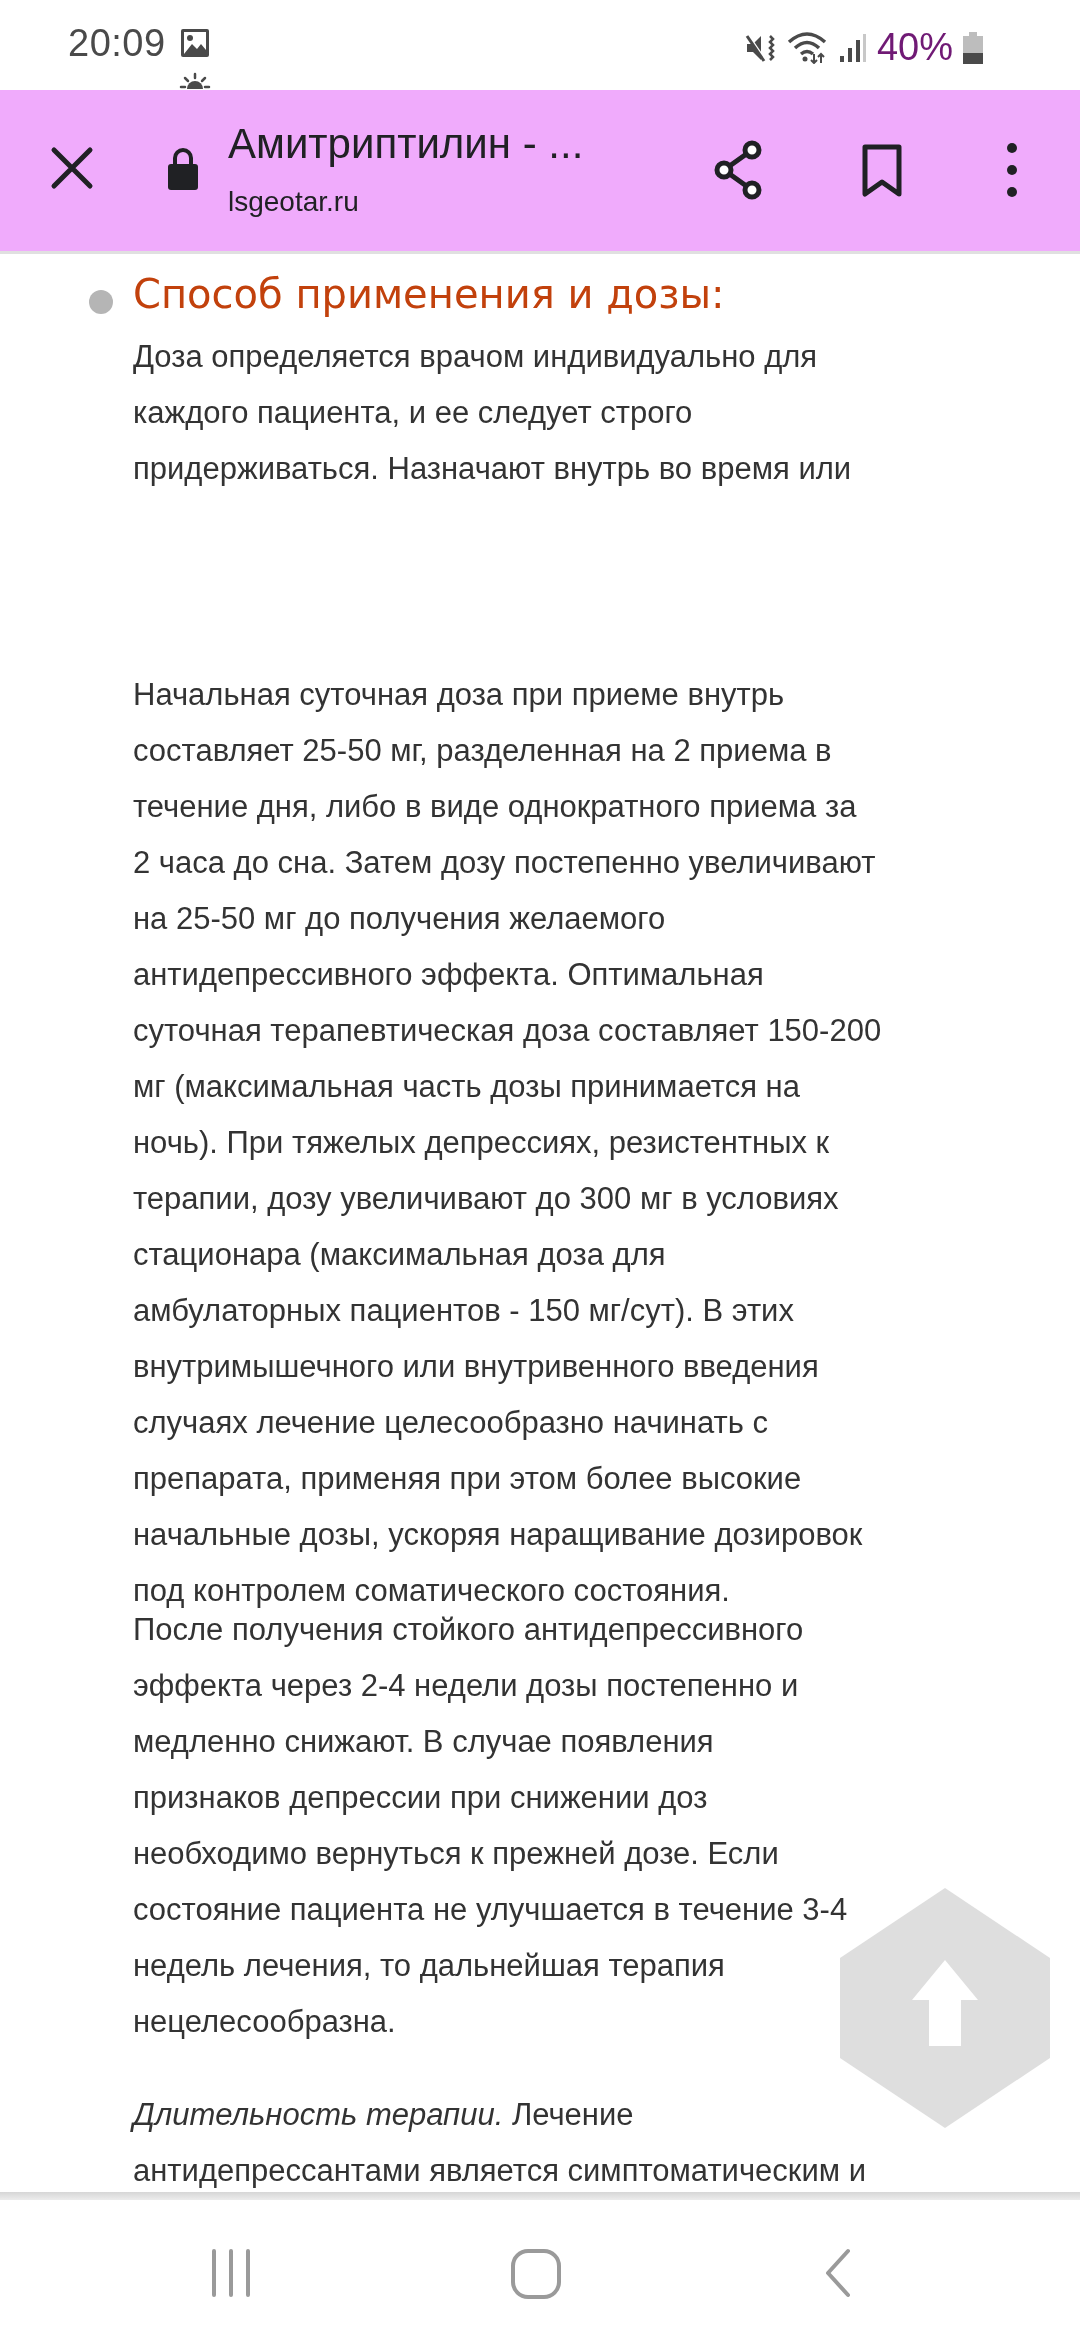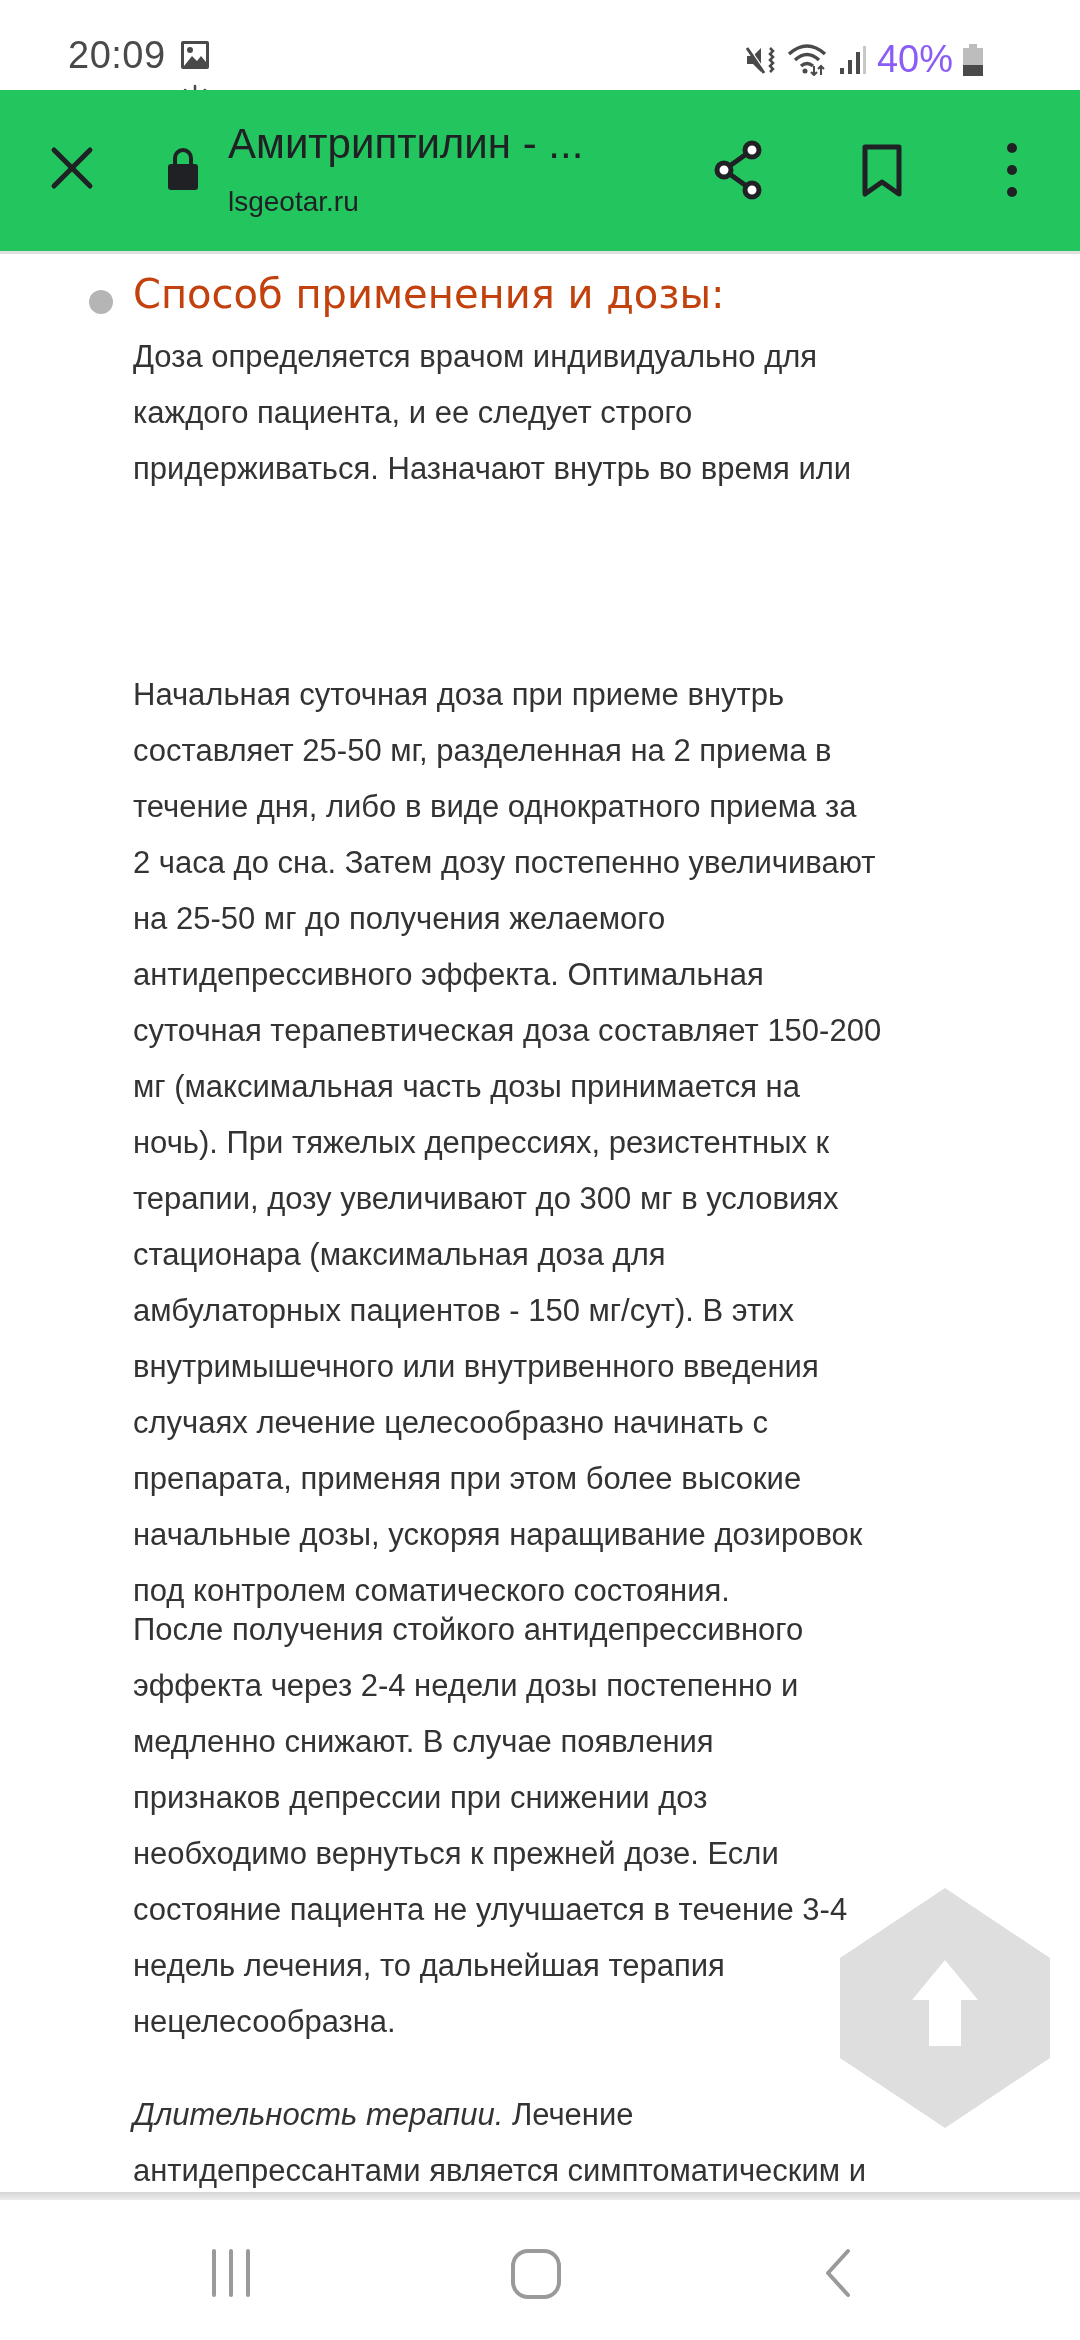--- a/index.html
+++ b/index.html
@@ -1,33 +1,33 @@
 <!DOCTYPE html>
 <html><head>
   <meta charset="utf-8">
   <style>
     * { box-sizing: border-box; margin: 0; padding: 0; }
     html, body { width: 1080px; height: 2340px; background: #ffffff; overflow: hidden; }
     body { position: relative; font-family: "DejaVu Sans", sans-serif; color: #222; }
 
     
-    .status-bar { position: absolute; left: 0; top: 12px; width: 1049px; height: 90px; }
+    .status-bar { position: absolute; left: 0; top: 0; width: 1049px; height: 90px; }
     .status-time { position: absolute; left: 68px; top: 22px; font-family: "Liberation Sans", sans-serif; font-size: 38px; color: #4a4a4a; letter-spacing: 0.5px; }
     .status-left-icons { position: absolute; left: 178px; top: 28px; display: flex; align-items: center; gap: 14px; flex-direction: column; }
     .photo-lab { font-family: "Liberation Sans", sans-serif; font-size: 11px; font-weight: bold; line-height: 12px; color: #555; width: 34px; }
     .notif-dot { width: 12px; height: 12px; border-radius: 50%; background: #555; margin-left: 16px; }
     .status-right { position: absolute; right: 66px; top: 26px; display: flex; align-items: center; gap: 10px; }
-    .battery-pct { font-family: "Liberation Sans", sans-serif; font-size: 38px; color: #8b5cf6; }
+    .battery-pct { font-family: "Liberation Sans", sans-serif; font-size: 38px; color: #701a75; }
     .battery { width: 20px; height: 32px; position: relative; }
     .battery .cap { position: absolute; left: 6px; top: 0; width: 8px; height: 4px; background: #bdbdbd; }
     .battery .body { position: absolute; left: 0; top: 4px; width: 20px; height: 28px; background: #bdbdbd; }
     .battery .fill { position: absolute; left: 0; bottom: 0; width: 20px; height: 11px; background: #4a4a4a; }
 
     
-    .toolbar { position: absolute; left: 0; top: 90px; width: 1080px; height: 164px; background: #22c55e; border-bottom: 3px solid #e0e0e0; }
+    .toolbar { position: absolute; left: 0; top: 90px; width: 1080px; height: 164px; background: #f0abfc; border-bottom: 3px solid #e0e0e0; }
     .tb-close { position: absolute; left: 46px; top: 52px; width: 52px; height: 52px; }
     .tb-lock { position: absolute; left: 166px; top: 55px; width: 34px; height: 46px; }
     .tb-title { position: absolute; left: 228px; top: 30px; font-family: "Liberation Sans", sans-serif; font-size: 42px; color: #202124; white-space: nowrap; }
     .tb-url { position: absolute; left: 228px; top: 96px; font-family: "Liberation Sans", sans-serif; font-size: 28px; color: #202124; }
     .tb-share { position: absolute; left: 710px; top: 48px; width: 56px; height: 64px; }
     .tb-bookmark { position: absolute; left: 860px; top: 52px; width: 44px; height: 58px; }
     .tb-menu { position: absolute; left: 1000px; top: 50px; width: 24px; height: 60px; }
 
     
     .content { position: absolute; left: 0; top: 257px; width: 1080px; height: 1935px; overflow: hidden; }

